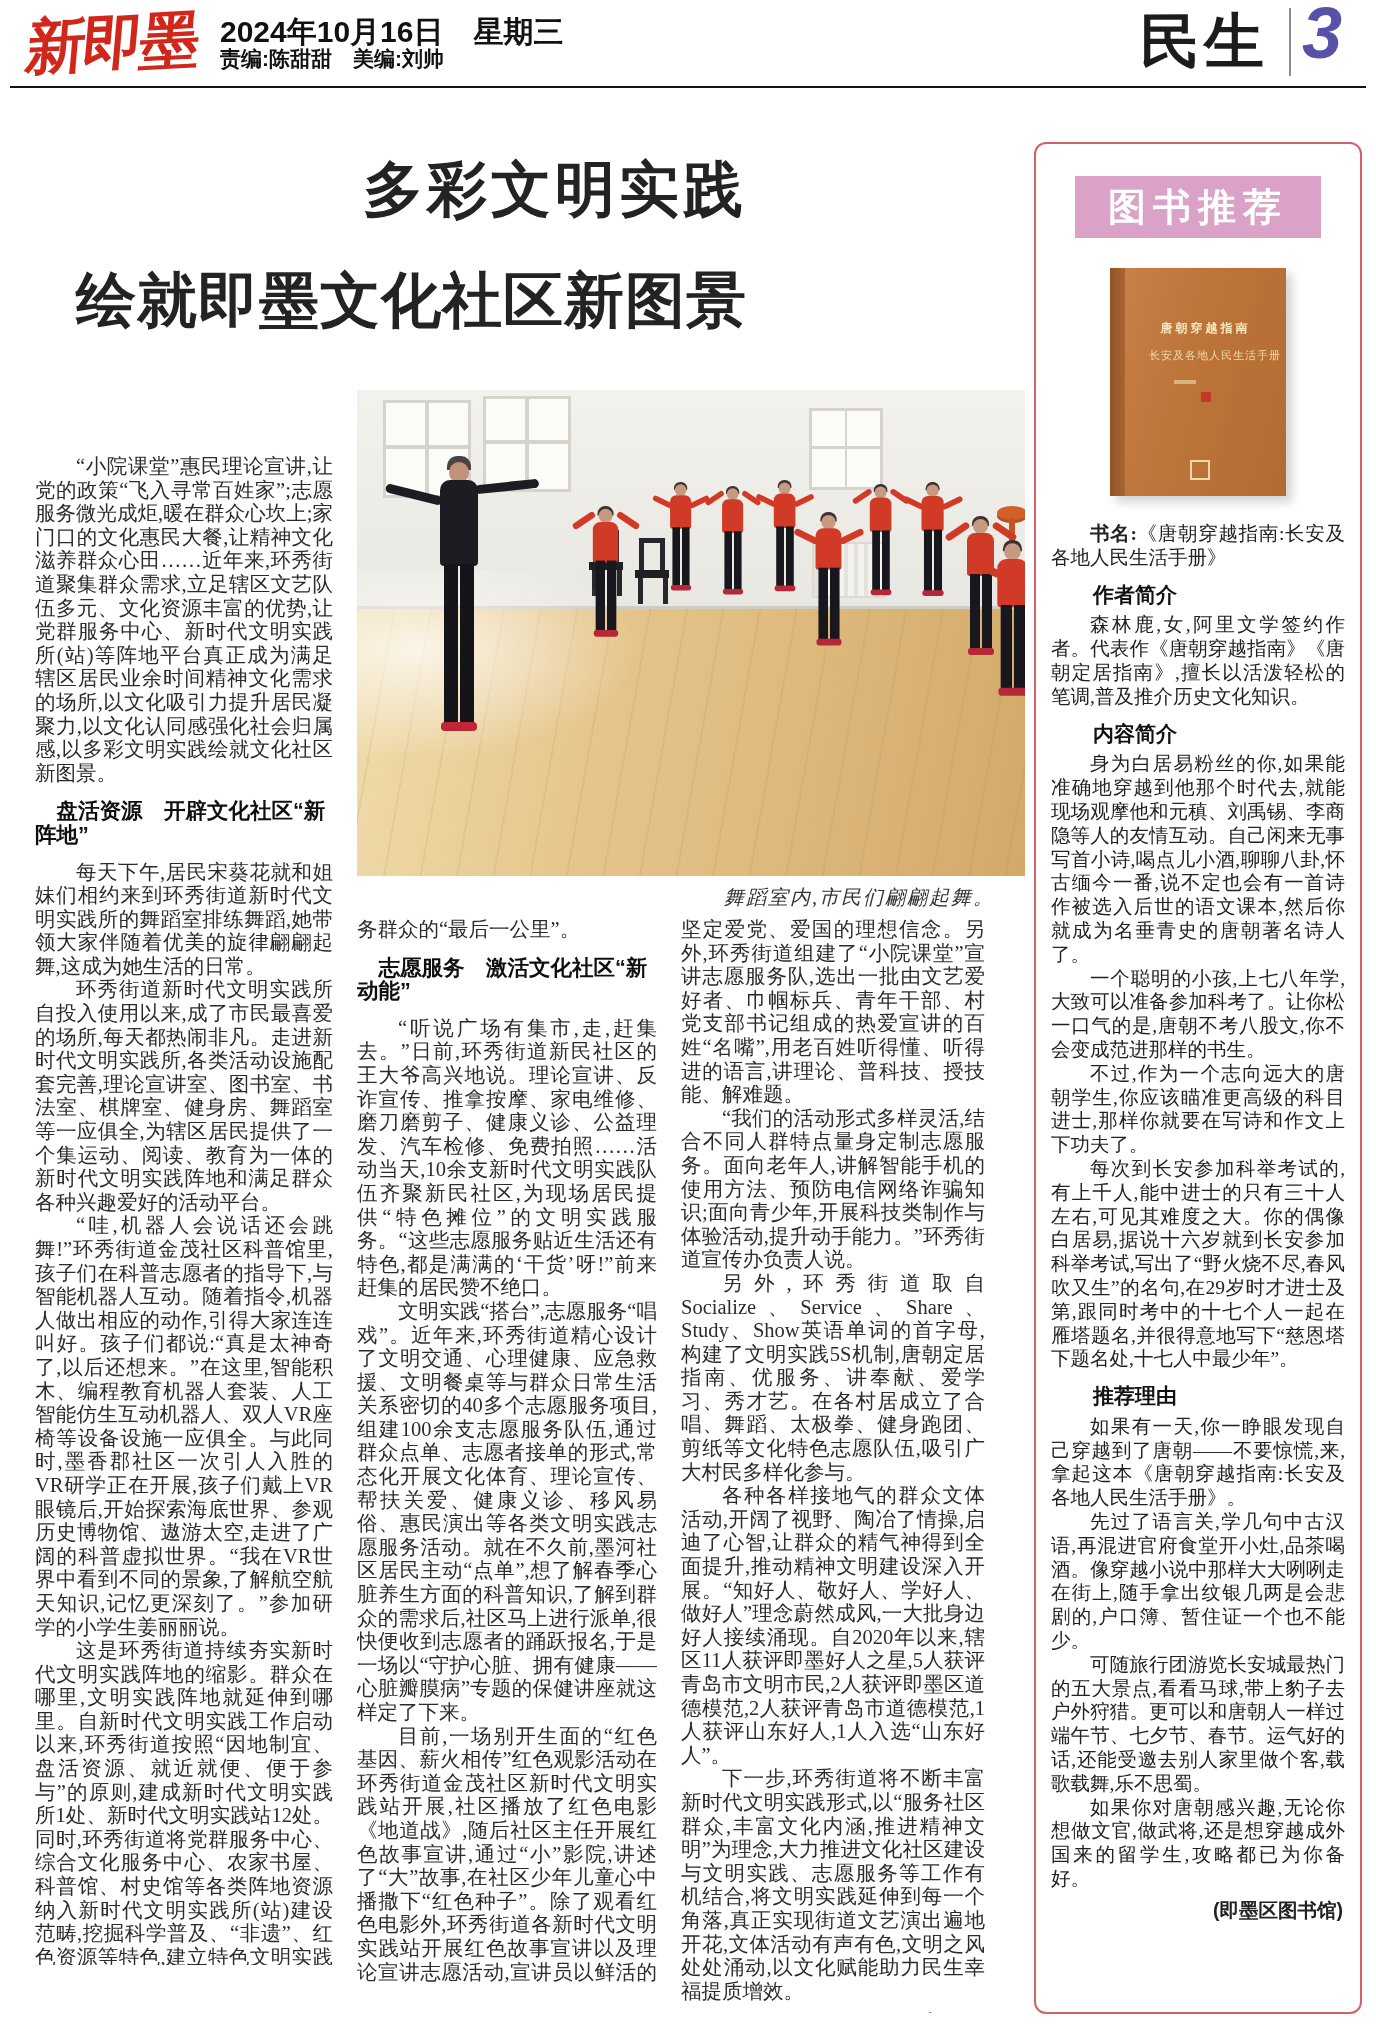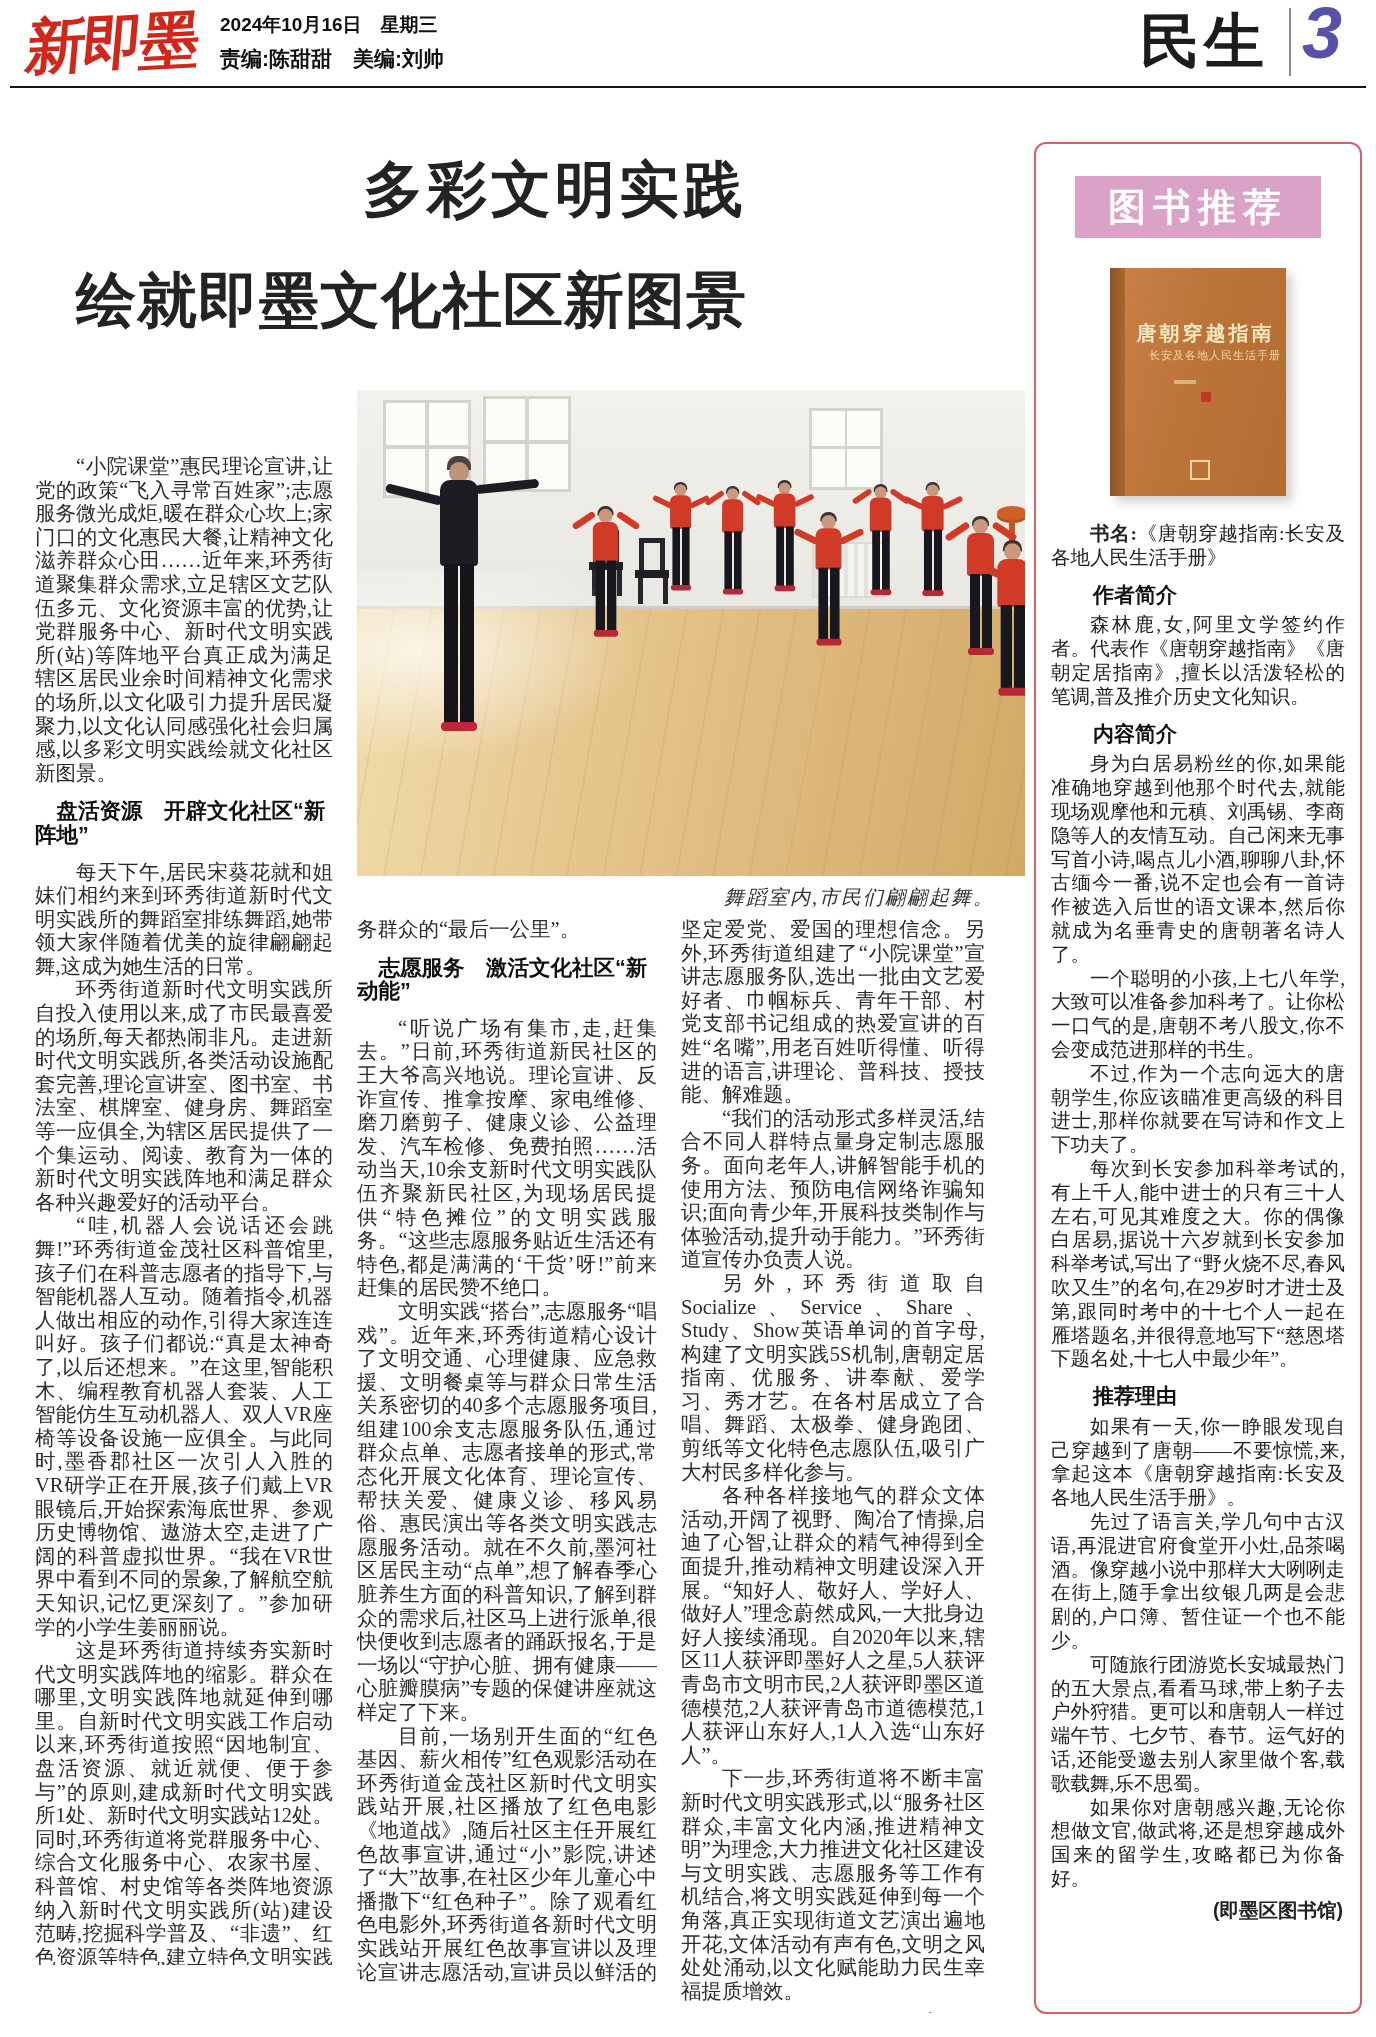--- a/index.html
+++ b/index.html
@@ -4,21 +4,21 @@
 <style>
   html,body{margin:0;padding:0;background:#ffffff;}
   .page{position:relative;width:1376px;height:2037px;background:#ffffff;overflow:hidden;
         font-family:"Liberation Serif","DejaVu Serif",serif;color:#2e2e2e;}
 
   
   .logo{position:absolute;left:26px;top:2px;width:195px;height:80px;color:#d1271b;
         font-family:"DejaVu Serif",serif;font-weight:bold;font-size:60px;line-height:80px;
         transform:rotate(-3deg) skewX(-8deg);letter-spacing:-3px;}
   .date-line{position:absolute;left:220px;top:12px;font-family:"Liberation Sans","DejaVu Sans",sans-serif;
-        font-weight:bold;font-size:19px;color:#111;}
+        font-weight:bold;font-size:30px;color:#111;}
   .editors-line{position:absolute;left:220px;top:45px;font-family:"Liberation Sans","DejaVu Sans",sans-serif;
         font-weight:bold;font-size:21px;color:#111;}
   .section-title{position:absolute;left:1140px;top:2px;font-family:"Liberation Sans","DejaVu Sans",sans-serif;
         font-weight:900;font-size:60px;color:#1c1c1c;letter-spacing:4px;}
   .head-vrule{position:absolute;left:1289px;top:8px;width:2px;height:68px;background:#8d8d8d;}
   .page-number{position:absolute;left:1302px;top:-8px;font-family:"Liberation Sans","DejaVu Sans",sans-serif;
         font-weight:bold;font-style:italic;font-size:72px;color:#5751a8;}
   .top-rule{position:absolute;left:10px;top:86px;width:1356px;height:2px;background:#141414;}
 
   
@@ -92,21 +92,21 @@
   .sidebar{position:absolute;left:1034px;top:142px;width:328px;height:1872px;
         border:2px solid #d4606a;border-radius:12px;box-sizing:border-box;overflow:hidden;background:#fff;}
   .sb-header{margin:32px auto 0;width:246px;height:62px;background:#d9a2c6;color:#ffffff;
         font-family:"Liberation Sans","DejaVu Sans",sans-serif;font-weight:bold;font-size:38px;
         line-height:62px;text-align:center;letter-spacing:7px;}
   .book{position:relative;margin:30px auto 0;width:176px;height:228px;
         background:linear-gradient(105deg,#c9824a 0%,#bd7439 45%,#b26c32 100%);
         box-shadow:6px 6px 10px rgba(0,0,0,.18);}
   .book .spine{position:absolute;left:0;top:0;width:15px;height:100%;background:linear-gradient(90deg,#8f5526,#aa6630);}
   .book .cv-title{position:absolute;left:15px;right:0;top:52px;text-align:center;color:#f6e8c0;
-        font-weight:bold;font-size:20px;letter-spacing:3px;}
+        font-weight:bold;font-size:12px;letter-spacing:3px;}
   .book .cv-sub{position:absolute;left:15px;right:0;top:80px;text-align:center;color:#eddcab;font-size:11px;letter-spacing:1px;padding-left:19px;}
   .book .cv-seal{position:absolute;left:50%;top:124px;width:10px;height:10px;margin-left:3px;background:#c0392b;}
   .book .cv-author{position:absolute;left:50%;top:112px;width:22px;margin-left:-24px;height:4px;background:#e4cf9c;opacity:.7;}
   .book .cv-pub{position:absolute;left:50%;bottom:16px;width:16px;height:16px;margin-left:-8px;border:2px solid #ecd9a4;}
   .sb-text{margin:26px 15px 0;font-size:19.5px;line-height:23.8px;text-align:justify;color:#222;}
   .sb-text p{margin:0;text-indent:2em;}
   .sb-text .bookname b{font-weight:bold;}
   .sb-text .s-heading{font-weight:bold;font-size:21px;text-indent:2em;margin:14px 0 6px;color:#111;}
   .sb-credit{text-align:right;font-family:"Liberation Sans","DejaVu Sans",sans-serif;font-weight:bold;
         margin-top:8px;padding-right:2px;font-size:19.5px;}

